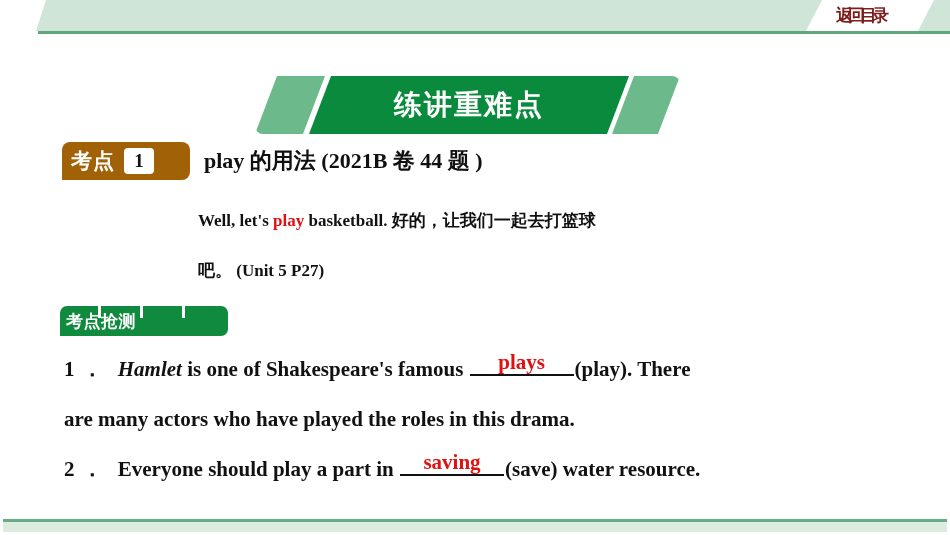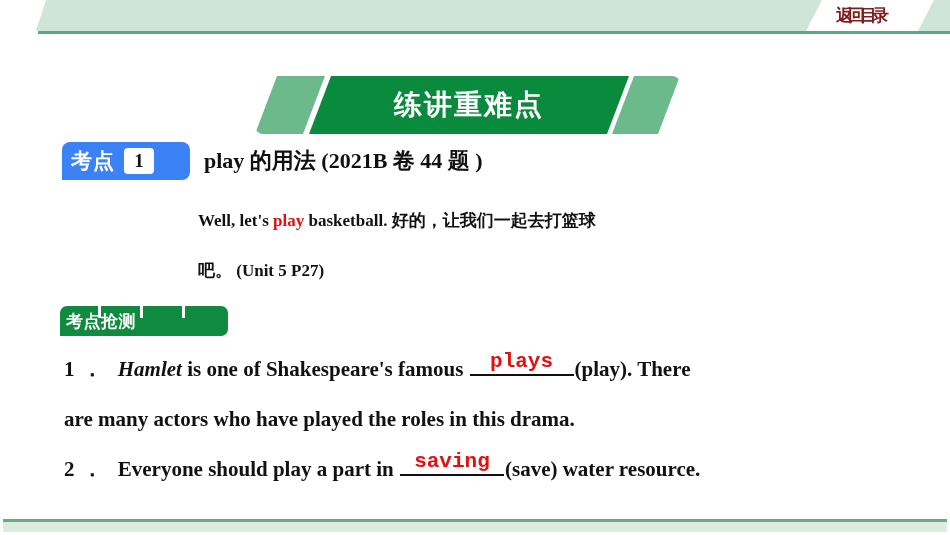--- a/index.html
+++ b/index.html
@@ -142,21 +142,21 @@
     top: 142px;
     left: 62px;
     height: 38px;
     display: flex;
     align-items: center;
   }
   .kp-badge {
     position: relative;
     width: 128px;
     height: 38px;
-    background: #3b82f6;
+    background: #a16207;
     border-radius: 8px 8px 8px 0;
     display: flex;
     align-items: center;
     padding-left: 9px;
     box-sizing: border-box;
   }
   .kp-badge-label {
     color: #ffffff;
     font-size: 21px;
     font-weight: bold;
@@ -275,21 +275,21 @@
   .blank .answer {
     position: absolute;
     left: 0;
     right: 0;
     bottom: 1px;
     text-align: center;
     color: #e01111;
     font-size: 21px;
     font-weight: bold;
     line-height: 22px;
-    font-family: Liberation Mono, monospace;
+    font-family: Liberation Serif, serif;
     white-space: nowrap;
   }
 
   
   .footer {
     position: absolute;
     left: 3px;
     top: 519px;
     width: 944px;
     height: 13px;

